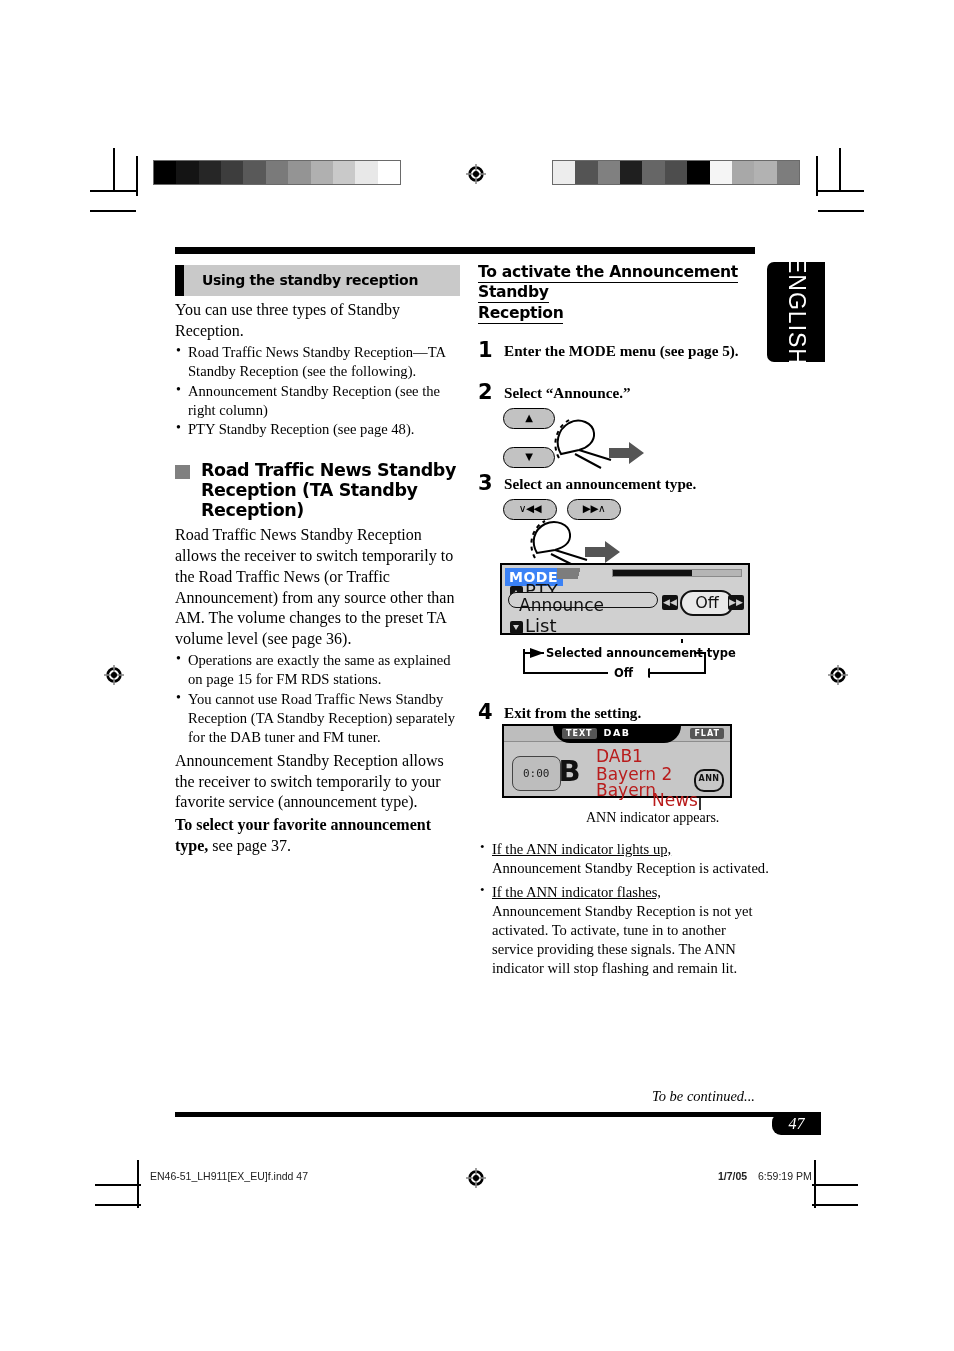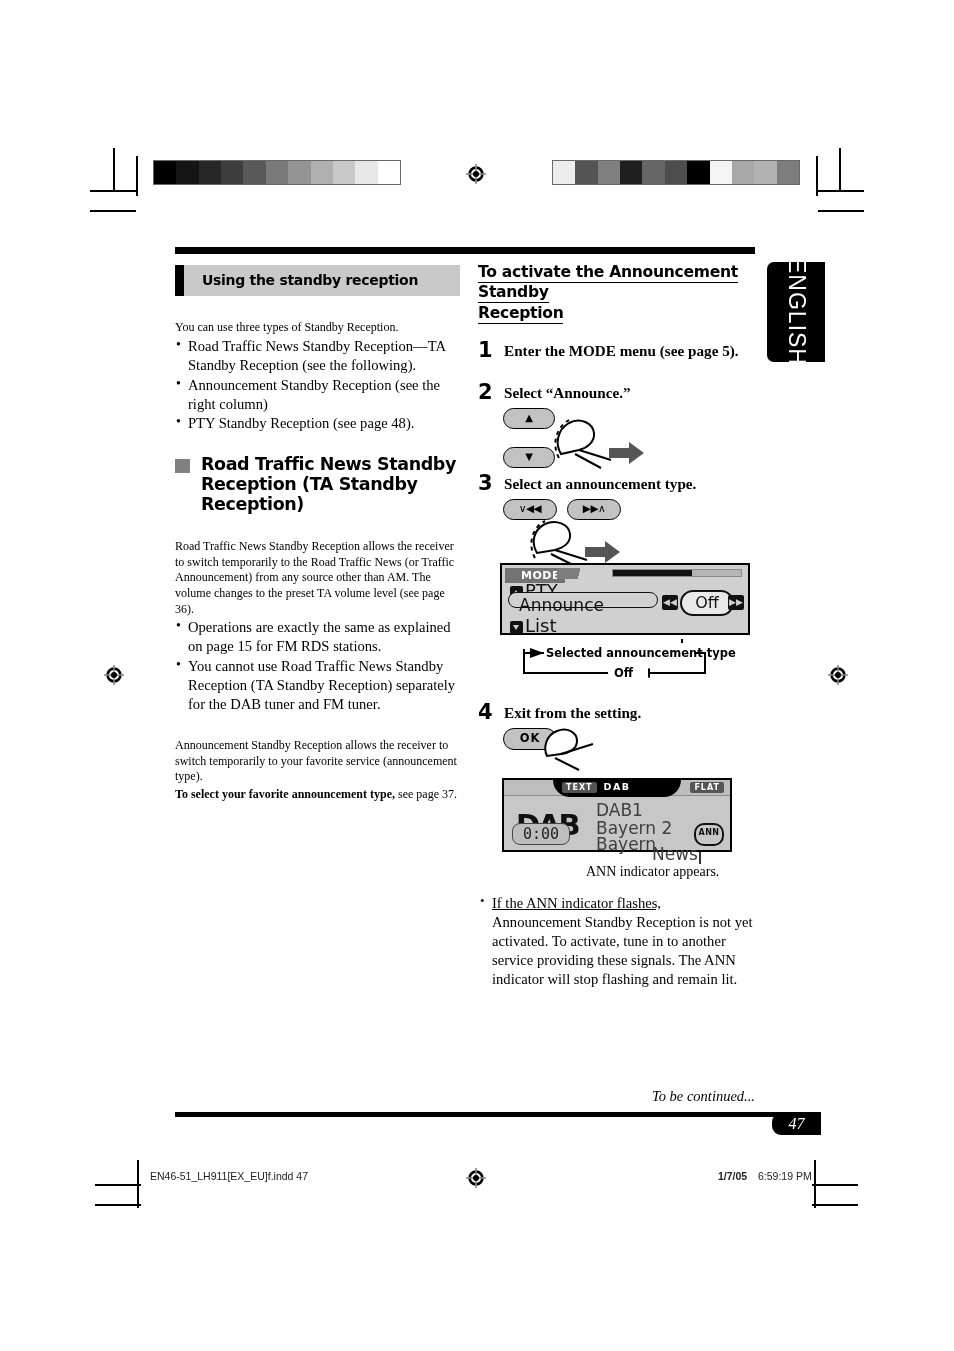--- a/index.html
+++ b/index.html
@@ -21,21 +21,21 @@
   .botrule{position:absolute;background:#000;}
 
   
   #leftcol{position:absolute;left:175px;top:265px;width:285px;}
   .sect-title{
     background:#c9c9c9;border-left:9px solid #000;
     font-family:"DejaVu Sans", sans-serif;font-weight:bold;
     font-size:14px;letter-spacing:-0.3px;
     padding:8px 0 9px 18px;color:#000;line-height:1;
   }
-  .body-p{font-size:12px;line-height:1.30;margin:24px 0 0 0;text-align:left;}
+  .body-p{font-size:16px;line-height:1.30;margin:4px 0 0 0;text-align:left;}
   ul.blist{list-style:none;margin:0;padding:0;}
   ul.blist li{font-size:14.6px;line-height:1.30;position:relative;
               padding-left:13px;margin-top:1px;}
   ul.blist li:before{content:"\2022";position:absolute;left:1px;top:-1px;font-size:14px;}
   .sub-head{
     font-family:"DejaVu Sans", sans-serif;font-weight:bold;font-size:17.5px;
     line-height:1.14;letter-spacing:-0.4px;margin-top:22px;
     padding-left:26px;position:relative;
   }
   .sub-head .sq{position:absolute;left:0;top:4px;width:15px;height:14px;background:#808080;}
@@ -66,23 +66,23 @@
 
   
   .finger{position:absolute;}
 
   
   .lcd{
     position:relative;background:#d0d0d0;border:2px solid #000;
     font-family:"DejaVu Sans Mono", monospace;box-sizing:border-box;
   }
   .mode-tab{
-    position:absolute;left:3px;top:3px;background:#737373;color:#fff;
-    font-family:"DejaVu Sans", sans-serif;font-weight:bold;font-size:11px;
-    padding:1px 5px 1px 16px;letter-spacing:0.5px;
+    position:absolute;left:3px;top:3px;background:#3b82f6;color:#fff;
+    font-family:"DejaVu Sans", sans-serif;font-weight:bold;font-size:14px;
+    padding:1px 5px 1px 4px;letter-spacing:0.5px;
   }
   .mode-tail{position:absolute;left:55px;top:3px;height:11px;width:40px;
     background:linear-gradient(105deg,#7d7d7d 0 55%,#d0d0d0 55% 100%);}
   .mode-prog{position:absolute;right:6px;top:4px;height:8px;width:130px;
     background:#b5b5b5;border:1px solid #8a8a8a;box-sizing:border-box;}
   .mode-prog i{display:block;height:100%;background:#111;width:62%;}
 
   .mrow{position:absolute;left:8px;font-size:18px;line-height:1;color:#111;
         font-family:"DejaVu Sans", sans-serif;font-weight:normal;}
   .tri{display:inline-block;width:13px;height:13px;background:#111;border-radius:2px;
@@ -119,23 +119,23 @@
   .dab-top{position:absolute;left:0;right:0;top:0;height:15px;background:#bdbdbd;border-bottom:1px solid #8d8d8d;}
   .dab-arc{position:absolute;left:50%;transform:translateX(-50%);top:0;width:128px;height:17px;background:#000;
            border-radius:0 0 30px 30px;}
   .dab-arc span{position:absolute;left:50%;transform:translateX(-50%);top:1px;color:#fff;
            font-family:"DejaVu Sans",sans-serif;font-weight:bold;font-size:9.5px;letter-spacing:1.5px;}
   .tagbox{position:absolute;top:2px;background:#555;color:#fff;font-family:"DejaVu Sans",sans-serif;
           font-weight:bold;font-size:8px;letter-spacing:1px;padding:1px 4px;border-radius:2px;}
   .dablogo{position:absolute;left:12px;top:28px;font-family:"DejaVu Sans",sans-serif;font-weight:bold;
           font-size:29px;letter-spacing:-2px;color:#111;}
   .timebox{position:absolute;left:8px;bottom:5px;border:1.5px solid #444;border-radius:8px;
-          background:#bdbdbd;font-family:"DejaVu Sans Mono",monospace;font-size:15px;
-          padding:1px 10px;color:#222;}
-  .dtxt{position:absolute;font-family:"DejaVu Sans",sans-serif;font-size:17px;color:#404040;line-height:1;}
+          background:#bdbdbd;font-family:"DejaVu Sans Mono",monospace;font-size:11px;
+          padding:10px 10px;color:#222;}
+  .dtxt{position:absolute;font-family:"DejaVu Sans",sans-serif;font-size:17px;color:#b91c1c;line-height:1;}
   .annind{position:absolute;right:6px;bottom:4px;width:26px;height:19px;border:2px solid #111;
           border-radius:10px;background:#c7c7c7;font-family:"DejaVu Sans",sans-serif;
           font-weight:bold;font-size:8px;text-align:center;line-height:16px;color:#111;letter-spacing:0.5px;}
 
   .cap-note{font-size:14px;font-family:"Liberation Serif",serif;}
 
   ul.rlist{list-style:none;margin:0;padding:0;}
   ul.rlist li{font-size:14.6px;line-height:1.30;position:relative;padding-left:14px;margin-top:5px;}
   ul.rlist li:before{content:"\2022";position:absolute;left:2px;top:-1px;font-size:13px;}
   .uline{text-decoration:underline;}
@@ -351,29 +351,20 @@
     </svg>
     <span class="flow" style="left:46px;top:7px;position:absolute;">Selected announcement type</span>
     <span class="flow" style="left:114px;top:27px;position:absolute;">Off</span>
   </div>
 
   <div class="step" style="margin-top:16px;">
     <span class="num">4</span>
     <span class="txt">Exit from the setting.</span>
   </div>
 
-  <div class="keyrow" style="height:48px;margin-left:25px;margin-top:6px;">
-    <span class="key ok" style="position:absolute;left:0;top:0;">OK</span>
-    <span class="finger" style="left:36px;top:-2px;">
-      <svg width="92" height="48" viewBox="0 0 92 48">
-        <path d="M8 30 C4 22, 7 9, 18 5 C28 1, 38 6, 38 15 C38 23, 30 27, 22 28 Z" fill="#fff" stroke="#000" stroke-width="2"></path>
-        <path d="M22 28 L54 18 M16 32 L40 44" stroke="#000" stroke-width="2" fill="none"></path>
-      </svg>
-    </span>
-  </div>
 
   <div class="dab" style="width:230px;height:74px;margin-left:24px;margin-top:2px;">
     <span class="dab-top"></span>
     <span class="dab-arc">
         <span>DAB</span>
       </span>
     <span class="tagbox" style="left:58px;">TEXT</span>
     <span class="tagbox" style="right:6px;">FLAT</span>
 
     <span class="dablogo">DAB</span>
@@ -388,20 +379,21 @@
   </div>
 
   <div style="position:relative;height:30px;margin-left:24px;">
     <svg width="230" height="14" style="position:absolute;left:0;top:0;">
         <line x1="198" y1="0" x2="198" y2="12" stroke="#000" stroke-width="1.6"></line>
       </svg>
     <span class="cap-note" style="position:absolute;left:84px;top:12px;white-space:nowrap;">ANN indicator appears.</span>
   </div>
 
   <ul class="rlist" style="margin-top:12px;">
+    <li><span class="uline">If the ANN indicator lights up,</span><br><span>Announcement Standby Reception is activated.</span></li>
     <li><span class="uline">If the ANN indicator flashes,</span><br><span>Announcement Standby Reception is not yet activated. To activate, tune in to another service providing these signals. The ANN indicator will stop flashing and remain lit.</span></li>
   </ul>
 </div>
 
 <div id="engtab">
   <span>ENGLISH</span>
 </div>
 
 <span class="tobec" style="left:652px;top:1088px;">To be continued...</span>
 <div class="botrule" style="left:175px;top:1112px;width:646px;height:5px;"></div>

